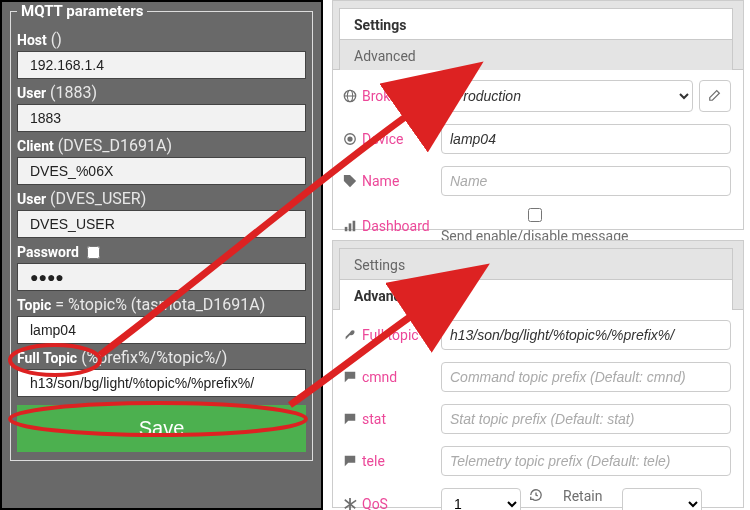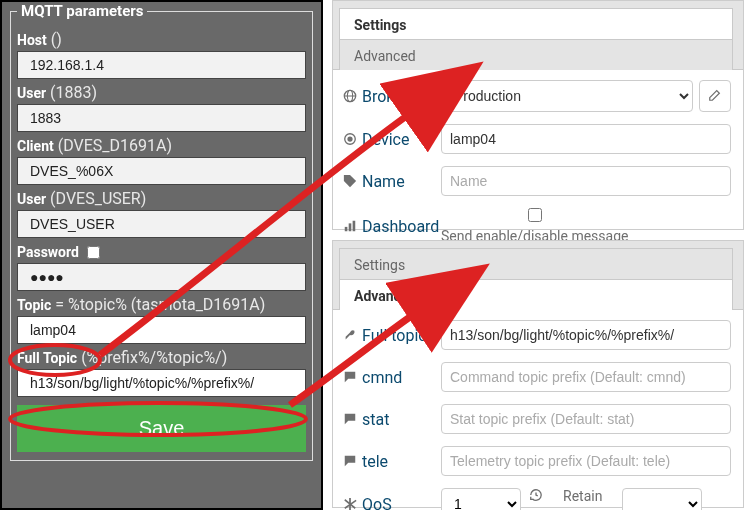--- a/index.html
+++ b/index.html
@@ -104,36 +104,37 @@
     color: #333;
   }
   .card-body { padding: 10px 12px 10px 10px; }
   .frow {
     display: flex;
     align-items: center;
     margin-bottom: 12px;
   }
   .flabel {
     width: 98px;
-    font-size: 16px;
-    color: #0c4a6e;
+    font-size: 14px;
+    color: #ec4899;
     display: flex;
     align-items: center;
     gap: 5px;
   }
   .flabel svg { flex-shrink: 0; }
   .finput-wrap { flex: 1; display: flex; gap: 6px; }
   .finput, .fselect {
     flex: 1;
     padding: 6px 8px;
     border: 1px solid #ccc;
     border-radius: 4px;
     font-size: 14px;
     color: #333;
     background: #fff;
+    font-style: italic;
   }
   .finput::placeholder { color: #aaa; }
   .edit-btn, .select-sm {
     border: 1px solid #ccc;
     border-radius: 4px;
     background: #fff;
     padding: 6px 8px;
     cursor: pointer;
   }
   .select-sm { width: 80px; font-size: 14px; }

